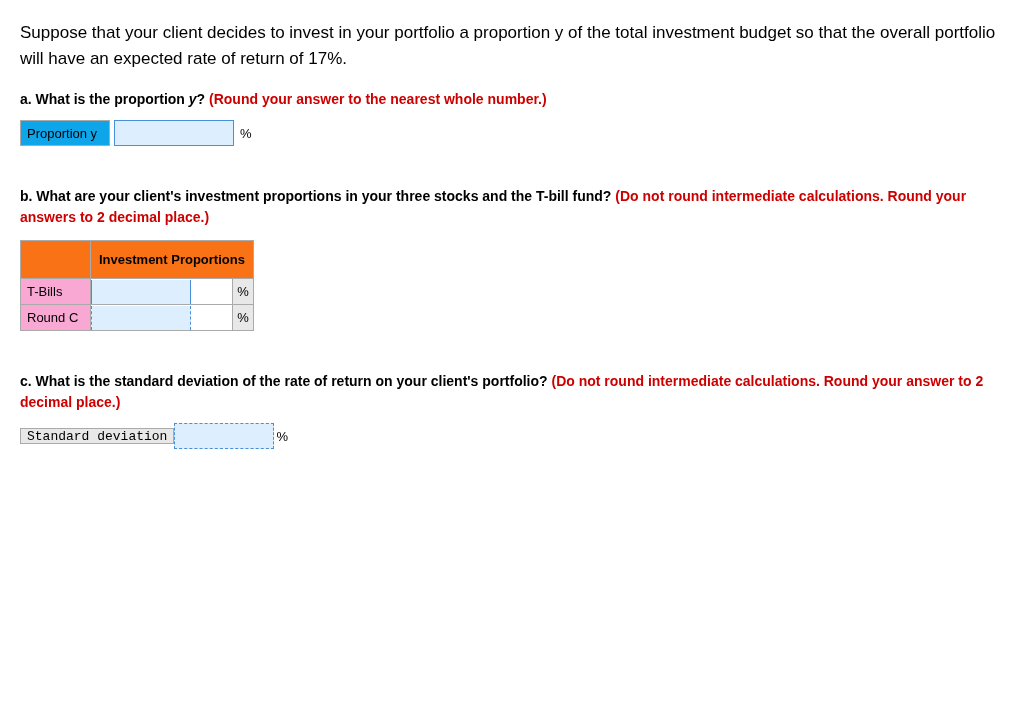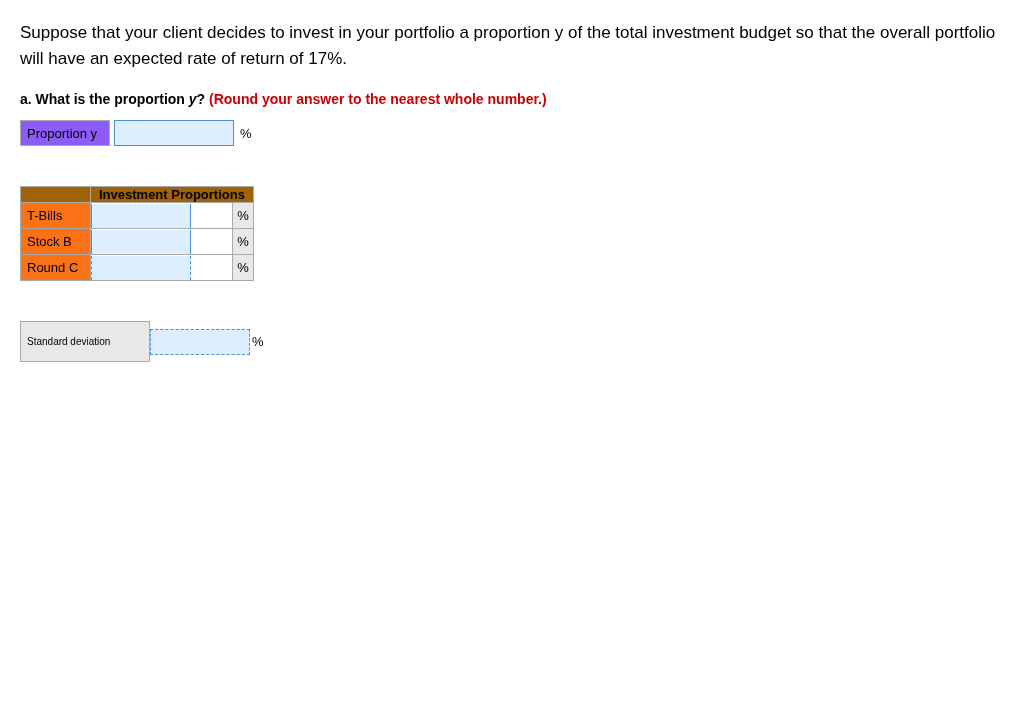--- a/index.html
+++ b/index.html
@@ -39,21 +39,21 @@
     .input-row {
       display: flex;
       align-items: center;
       gap: 4px;
       margin-bottom: 6px;
     }
 
     .input-label {
       font-size: 13px;
       border: 1px solid #aaa;
-      background: #8b5cf6;
+      background: #0ea5e9;
       padding: 3px 6px;
       min-width: 90px;
       height: 26px;
       display: flex;
       align-items: center;
     }
 
     .text-input {
       border: 1px solid #4a90d9;
       background: #ddeeff;
@@ -85,37 +85,37 @@
       margin-top: 12px;
     }
 
     table.investment-table {
       border-collapse: collapse;
       font-size: 13px;
     }
 
     table.investment-table th {
       border: 1px solid #aaa;
-      background: #a16207;
-      padding: 0 8px;
+      background: #f97316;
+      padding: 11px 8px;
       text-align: center;
       font-weight: bold;
       font-size: 13px;
     }
 
     table.investment-table td {
       border: 1px solid #aaa;
       background: #e8e8e8;
       padding: 0;
       height: 26px;
     }
 
     table.investment-table td.label-cell {
       padding: 2px 6px;
-      background: #f97316;
+      background: #f9a8d4;
       min-width: 70px;
     }
 
     table.investment-table td.input-cell {
       background: #ffffff;
       padding: 0;
     }
 
     table.investment-table td.pct-cell {
       background: #e8e8e8;
@@ -149,28 +149,29 @@
     }
 
     .std-dev-row {
       display: flex;
       align-items: center;
       gap: 0px;
       margin-top: 10px;
     }
 
     .std-dev-label {
-      font-size: 10px;
+      font-size: 13px;
       border: 1px solid #aaa;
       background: #e8e8e8;
       padding: 3px 6px;
-      height: 41px;
+      height: 16px;
       display: flex;
       align-items: center;
       min-width: 130px;
+      font-family: Liberation Mono, monospace;
     }
 
     .std-dev-input {
       border: 1px dashed #4a90d9;
       background: #ddeeff;
       height: 26px;
       width: 100px;
       padding: 2px 4px;
       font-size: 13px;
       outline: none;
@@ -195,54 +196,57 @@
     <span class="red-bold">(Round your answer to the nearest whole number.)</span>
   </div>
   <div class="input-row">
     <div class="input-label">Proportion y</div>
     <input class="text-input" type="text" value="" style="">
     <span class="pct-label">%</span>
   </div>
 </div>
 
 <div class="section-b">
+  <div class="question-label">
+    <span>b.</span>
+    <span> What are your client's investment proportions in your three stocks and the T-bill fund? </span>
+    <span class="red-bold">(Do not round intermediate calculations. Round your answers to 2 decimal place.)</span>
+  </div>
   <div class="table-wrapper">
     <table class="investment-table">
       <thead>
         <tr>
           <th></th>
           <th colspan="2">Investment Proportions</th>
         </tr>
       </thead>
       <tbody>
         <tr>
           <td class="label-cell">T-Bills</td>
           <td class="input-cell">
             <input class="table-input" type="text" value="" style="">
           </td>
           <td class="pct-cell">%</td>
         </tr>
         <tr>
-          <td class="label-cell">Stock B</td>
-          <td class="input-cell">
-            <input class="table-input" type="text" value="" style="">
-          </td>
-          <td class="pct-cell">%</td>
-        </tr>
-        <tr>
           <td class="label-cell">Round C</td>
           <td class="input-cell">
             <input class="table-input-dotted" type="text" value="" style="">
           </td>
           <td class="pct-cell">%</td>
         </tr>
       </tbody>
     </table>
   </div>
 </div>
 
 <div class="section-c">
+  <div class="question-label">
+    <span>c.</span>
+    <span> What is the standard deviation of the rate of return on your client's portfolio? </span>
+    <span class="red-bold">(Do not round intermediate calculations. Round your answer to 2 decimal place.)</span>
+  </div>
   <div class="std-dev-row">
     <div class="std-dev-label">Standard deviation</div>
     <input class="std-dev-input" type="text" value="" style="">
     <span class="std-pct">%</span>
   </div>
 </div>
 
 </body></html>

